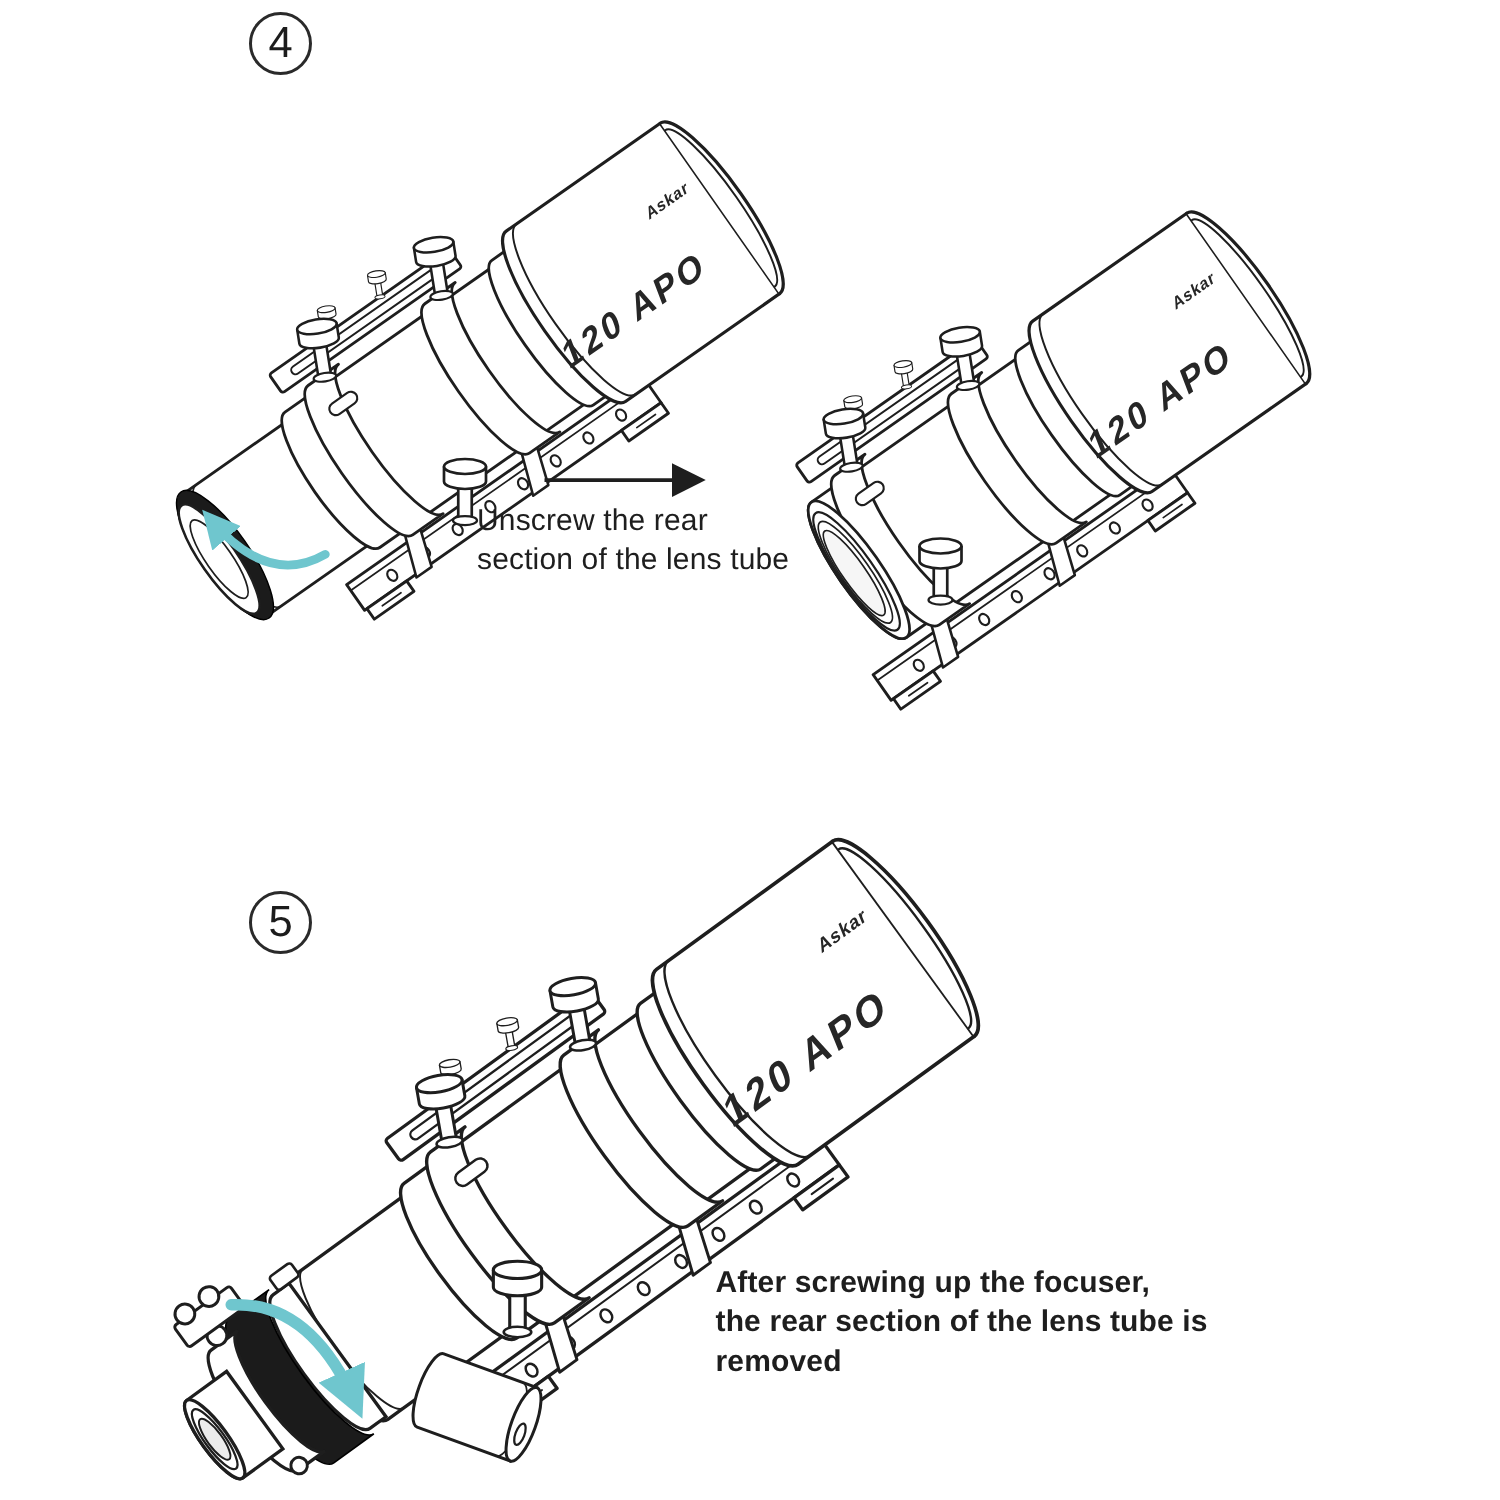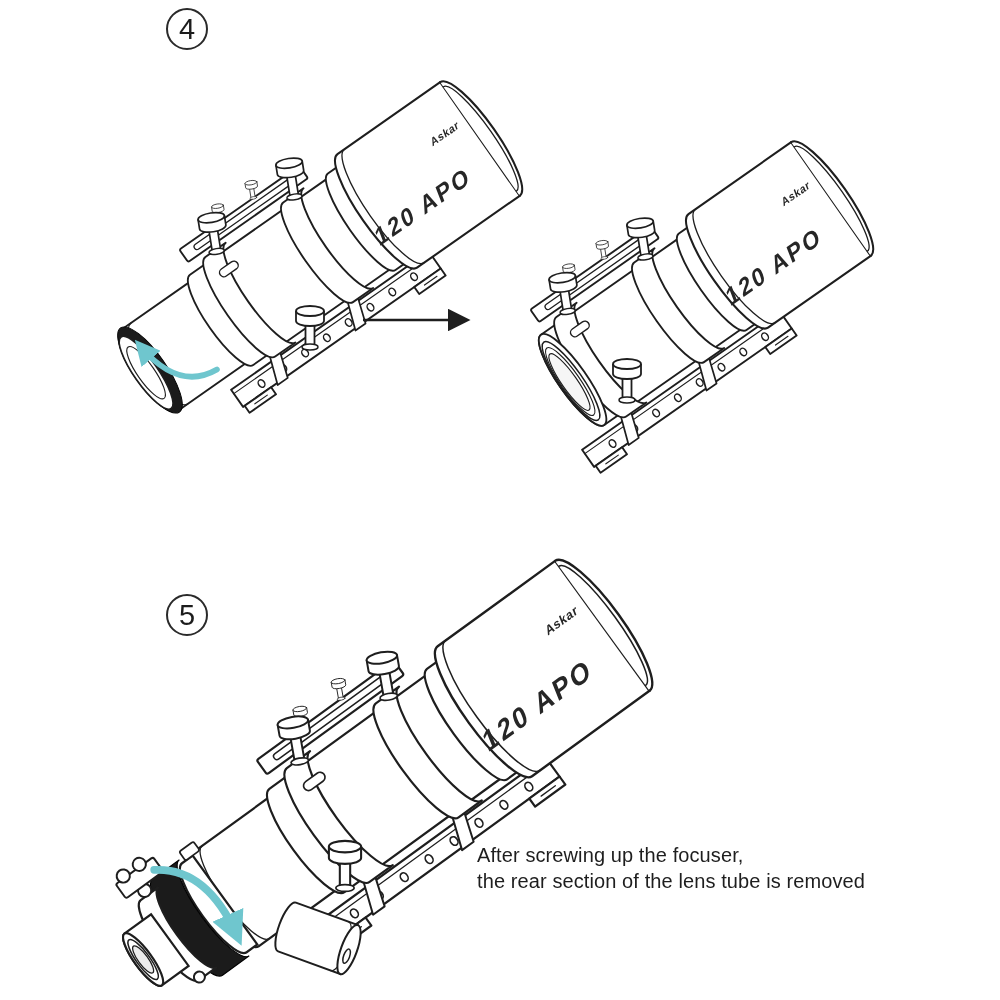--- a/index.html
+++ b/index.html
@@ -13,21 +13,21 @@
     display:flex;align-items:center;justify-content:center;
     font-size:29px;font-weight:400;color:#1c1c1c;background:#fff;line-height:1;
   }
   .badge-4{left:166px;top:8px;}
   .badge-5{left:166px;top:594px;}
   .caption{
     position:absolute;font-size:20px;line-height:1.32;color:#1e1e1e;
     white-space:pre-line;letter-spacing:.1px;
   }
   .caption-4{left:318px;top:334px;width:230px;}
-  .caption-5{left:477px;top:842px;width:400px;}
+  .caption-5{left:477px;top:842px;width:400px;font-weight:bold;}
   .model-text{font-family:"Liberation Sans",sans-serif;font-weight:700;letter-spacing:2.5px;}
   .brand-text{font-family:"Liberation Sans",sans-serif;font-weight:700;letter-spacing:.6px;}
 </style>
 </head>
 <body>
 
 <div class="page">
 
   <svg class="diagram-svg" width="1000" height="1000" viewBox="0 0 1000 1000">
     <defs>
@@ -151,16 +151,18 @@
     <use href="#tscrew" transform="translate(345,888) scale(1.15)"></use>
   </svg>
 
   <div class="step-badge badge-4">
     <span>4</span>
   </div>
   <div class="step-badge badge-5">
     <span>5</span>
   </div>
 
+  <div class="caption caption-4">Unscrew the rear
+section of the lens tube</div>
   <div class="caption caption-5">After screwing up the focuser,
 the rear section of the lens tube is removed</div>
 
 </div>
 
 </body></html>

